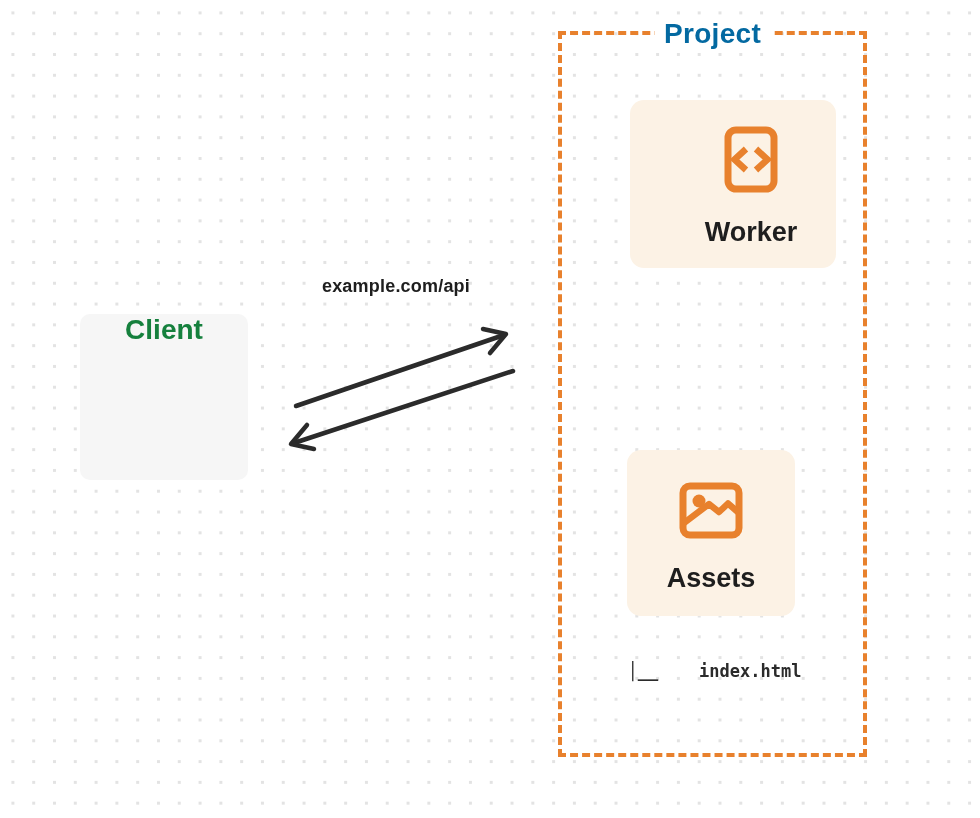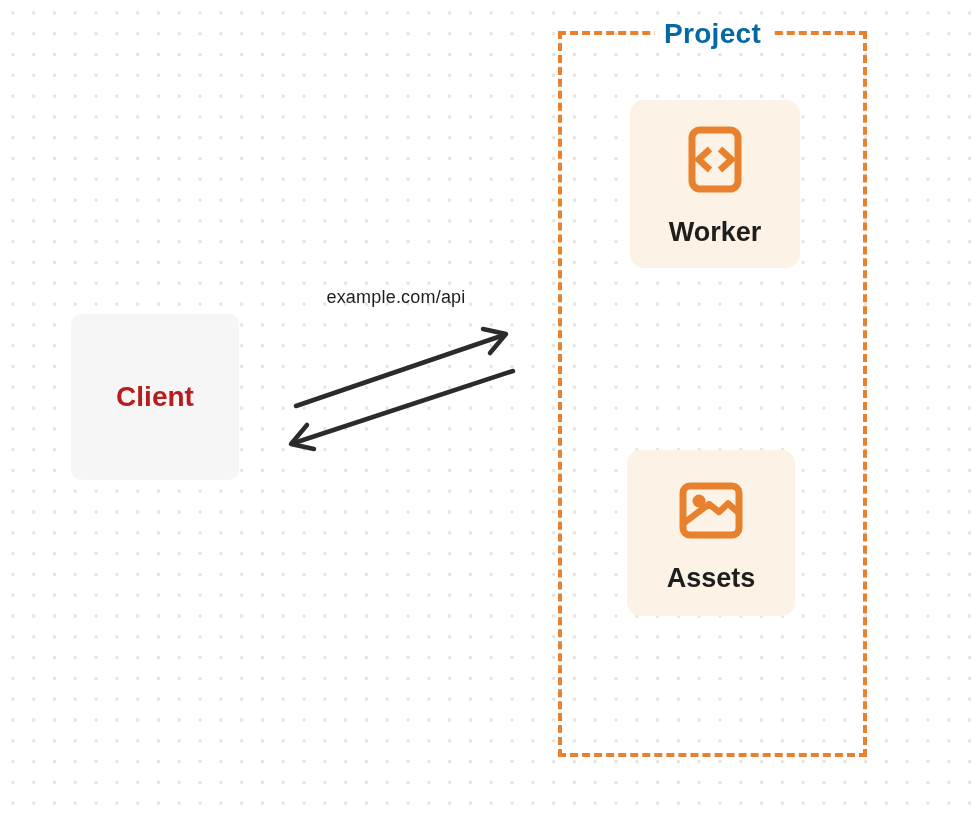--- a/index.html
+++ b/index.html
@@ -17,34 +17,34 @@
     background-size: 20.8px 20.8px;
     background-position: 2.5px 2.5px;
   }
   .arrows {
     position: absolute; left: 0; top: 0;
     width: 980px; height: 818px;
     pointer-events: none;
   }
   .request-label {
     position: absolute;
-    left: 300px; top: 287px; width: 192px;
+    left: 300px; top: 276px; width: 192px;
     text-align: center;
-    font-size: 18px; font-weight: 400;
+    font-size: 18px; font-weight: 700;
     letter-spacing: 0.2px;
     color: #1e1e1e;
   }
   .client-card {
     position: absolute;
-    left: 71px; top: 314px;
+    left: 80px; top: 314px;
     width: 168px; height: 166px;
     background: #f6f6f6;
     border-radius: 10px;
-    display: flex; align-items: center; justify-content: center;
-    font-size: 28px; font-weight: 700; color: #b91c1c;
+    display: flex; justify-content: center;
+    font-size: 28px; font-weight: 700; color: #15803d;
   }
   .project-box {
     position: absolute;
     left: 558px; top: 31px;
     width: 309px; height: 726px;
     box-sizing: border-box;
     border: 4px dashed #e8812d;
   }
   .project-title {
     position: absolute;
@@ -56,21 +56,21 @@
     letter-spacing: 0.3px;
     color: #0369a1;
     white-space: nowrap;
   }
   .node-card {
     position: absolute;
     background: #fcf2e5;
     border-radius: 14px;
     display: flex; flex-direction: column; align-items: center;
   }
-  .node-card.worker { left: 68px; top: 65px; width: 170px; height: 168px; }
+  .node-card.worker { left: 68px; top: 65px; width: 170px; height: 168px; padding-left: 36px; }
   .node-card.assets { left: 65px; top: 415px; width: 168px; height: 166px; text-align: center; }
   .node-card .icon { display: block; }
   .node-card.worker .icon { margin-top: 26px; }
   .node-card.assets .icon { margin-top: 32px; }
   .node-label {
     margin-top: 26px;
     font-size: 27px; font-weight: 700;
     color: #1e1e1e; line-height: 1;
   }
   .tree {
@@ -119,17 +119,18 @@
     <div class="node-card assets">
       <svg class="icon" width="64" height="57" viewBox="0 0 64 57" xmlns="http://www.w3.org/2000/svg">
         <rect x="4" y="4" width="56" height="49" rx="7" fill="none" stroke="#e8812d" stroke-width="7"></rect>
         <circle cx="20" cy="19" r="6.5" fill="#e8812d"></circle>
         <path d="M5 41 L30 22 L40 30 L49 21.5 L60 31" fill="none" stroke="#e8812d" stroke-width="6.5" stroke-linejoin="round"></path>
       </svg>
       <span class="node-label">Assets</span>
     </div>
 
     <div class="tree">
+      <div>  │__    index.html</div>
       
     </div>
 
   </div>
 </div>
 
 </body></html>

